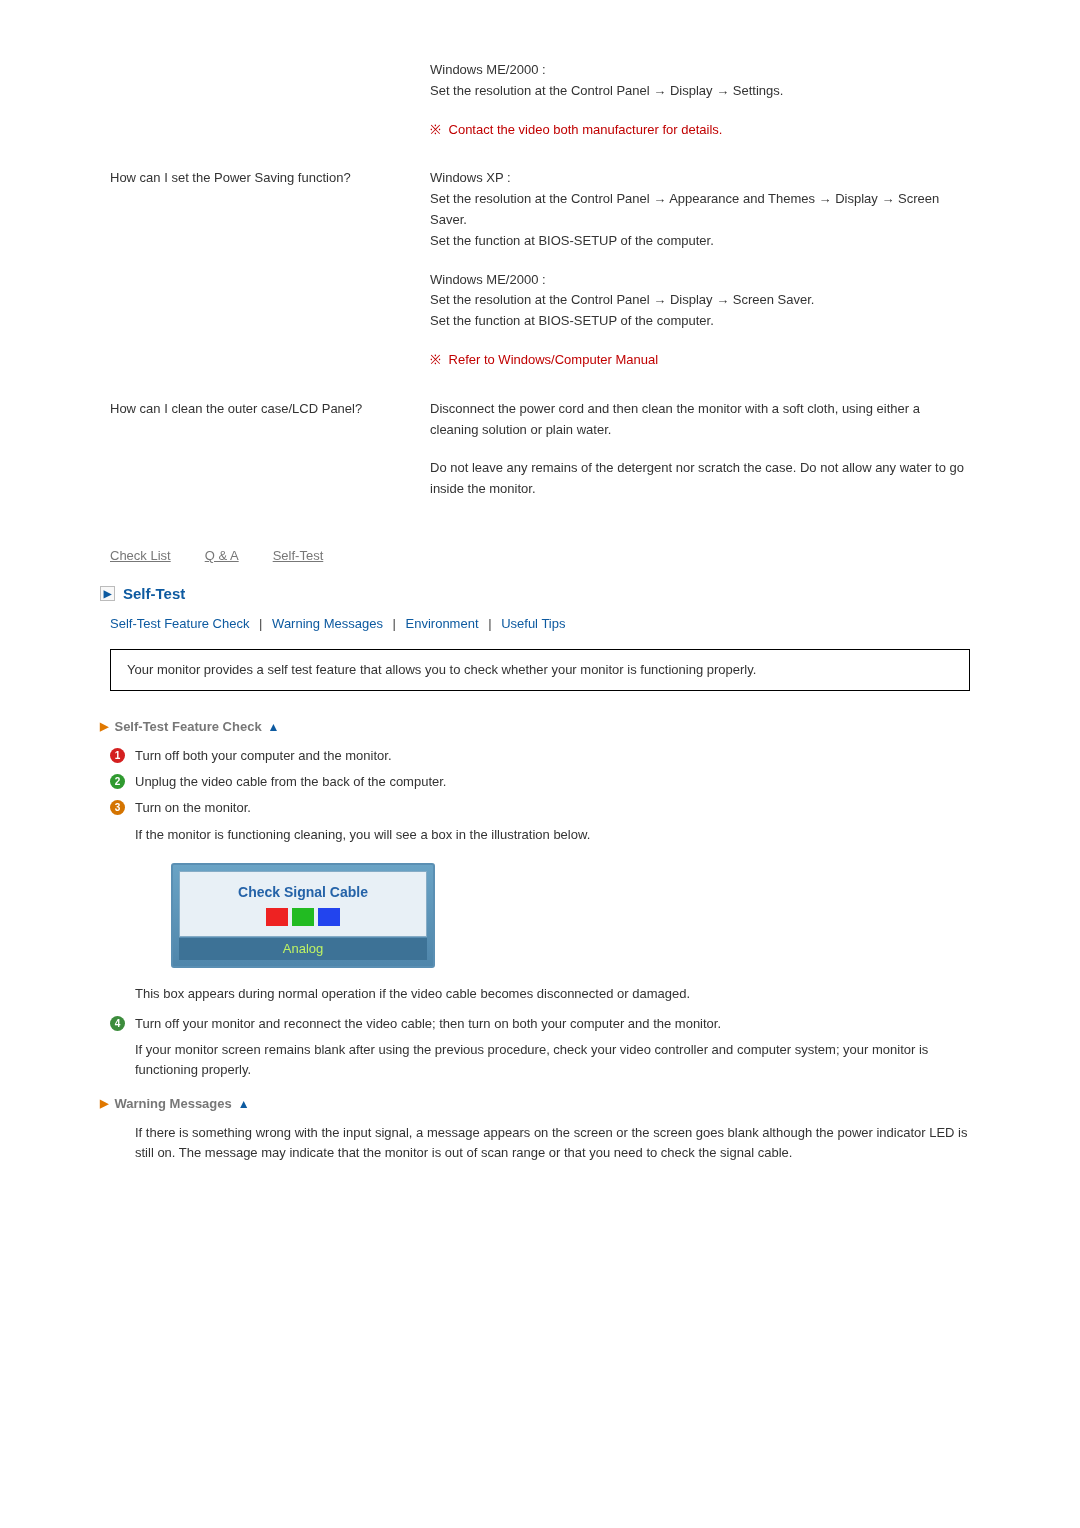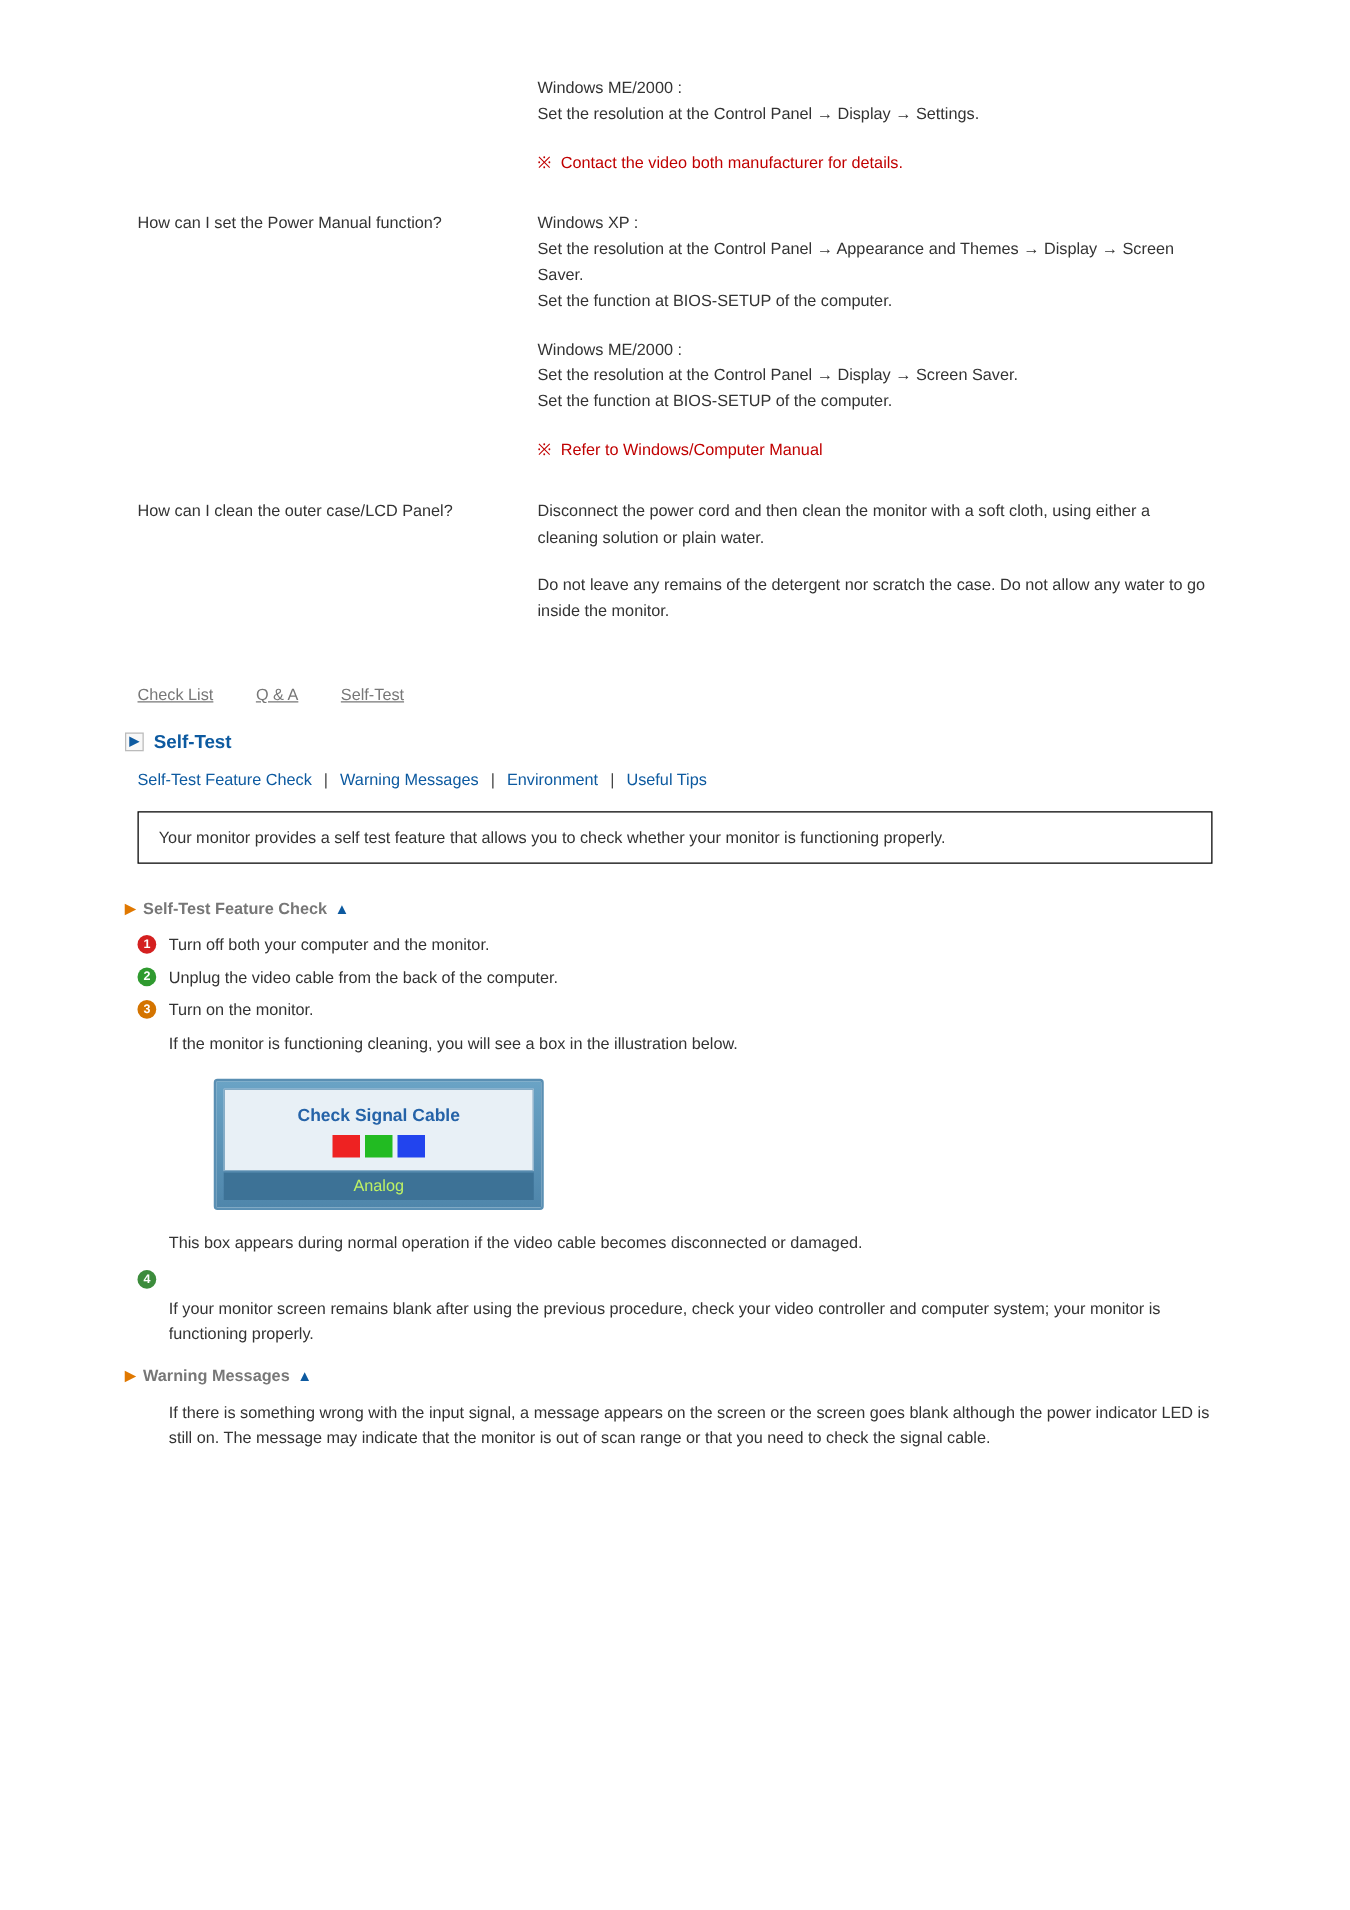--- a/index.html
+++ b/index.html
@@ -190,21 +190,21 @@
         <div>Set the resolution at the Control Panel → Display → Settings.</div>
       </div>
       <div class="note">
         <span class="note-symbol">※</span>
         <span>Contact the video both manufacturer for details.</span>
       </div>
     </div>
   </div>
 
   <div class="qa-row">
-    <div class="qa-question">How can I set the Power Manual function?</div>
+    <div class="qa-question">How can I set the Power Saving function?</div>
     <div class="qa-answer">
       <div class="answer-block">
         <div>Windows XP :</div>
         <div>Set the resolution at the Control Panel → Appearance and Themes → Display → Screen Saver.</div>
         <div>Set the function at BIOS-SETUP of the computer.</div>
       </div>
       <div class="answer-block">
         <div>Windows ME/2000 :</div>
         <div>Set the resolution at the Control Panel → Display → Screen Saver.</div>
         <div>Set the function at BIOS-SETUP of the computer.</div>
@@ -278,20 +278,21 @@
         </div>
       </div>
       <div class="mon-bottom">Analog</div>
     </div>
   </div>
 
   <div class="indent-text">This box appears during normal operation if the video cable becomes disconnected or damaged.</div>
 
   <div class="step-line">
     <span class="step-bullet b-green2">4</span>
+    <span>Turn off your monitor and reconnect the video cable; then turn on both your computer and the monitor.</span>
   </div>
   <div class="indent-text">If your monitor screen remains blank after using the previous procedure, check your video controller and computer system; your monitor is functioning properly.</div>
 
   <div class="subheading">
     <span class="orange-chev">▶</span>
     <span>Warning Messages</span>
     <span class="up-tri">▲</span>
   </div>
 
   <div class="indent-text" style="margin-left:25px;">If there is something wrong with the input signal, a message appears on the screen or the screen goes blank although the power indicator LED is still on. The message may indicate that the monitor is out of scan range or that you need to check the signal cable.</div>

